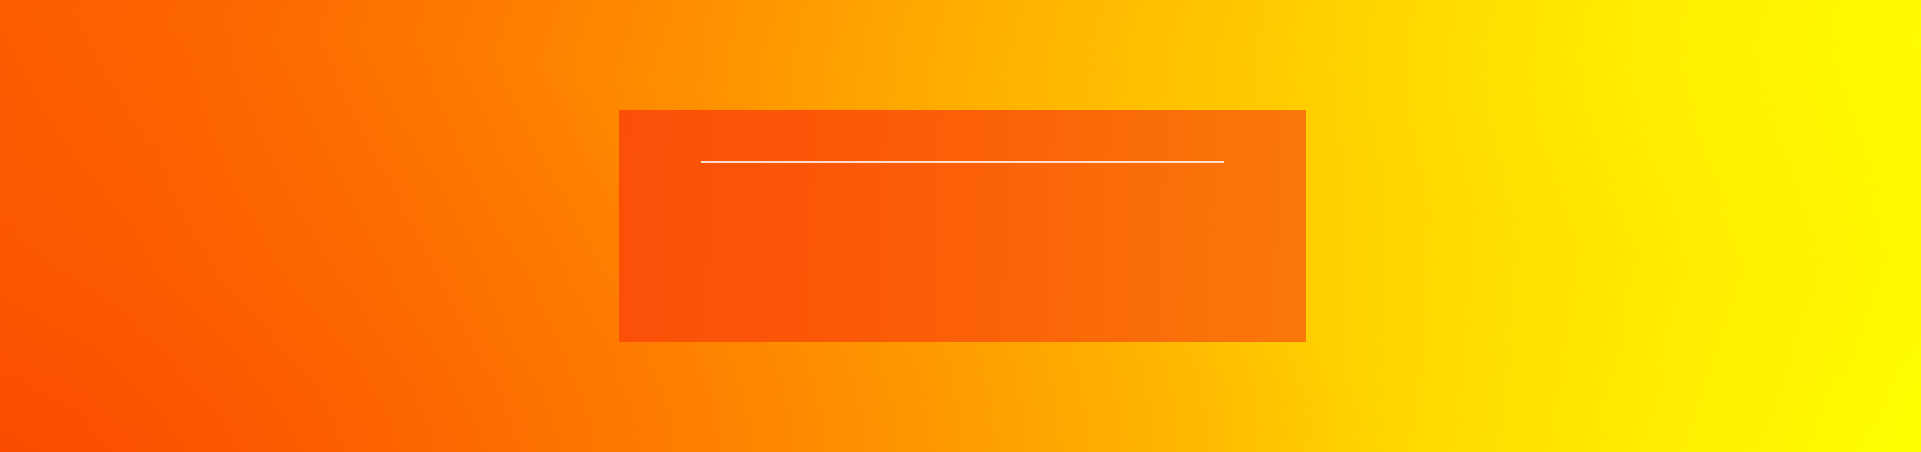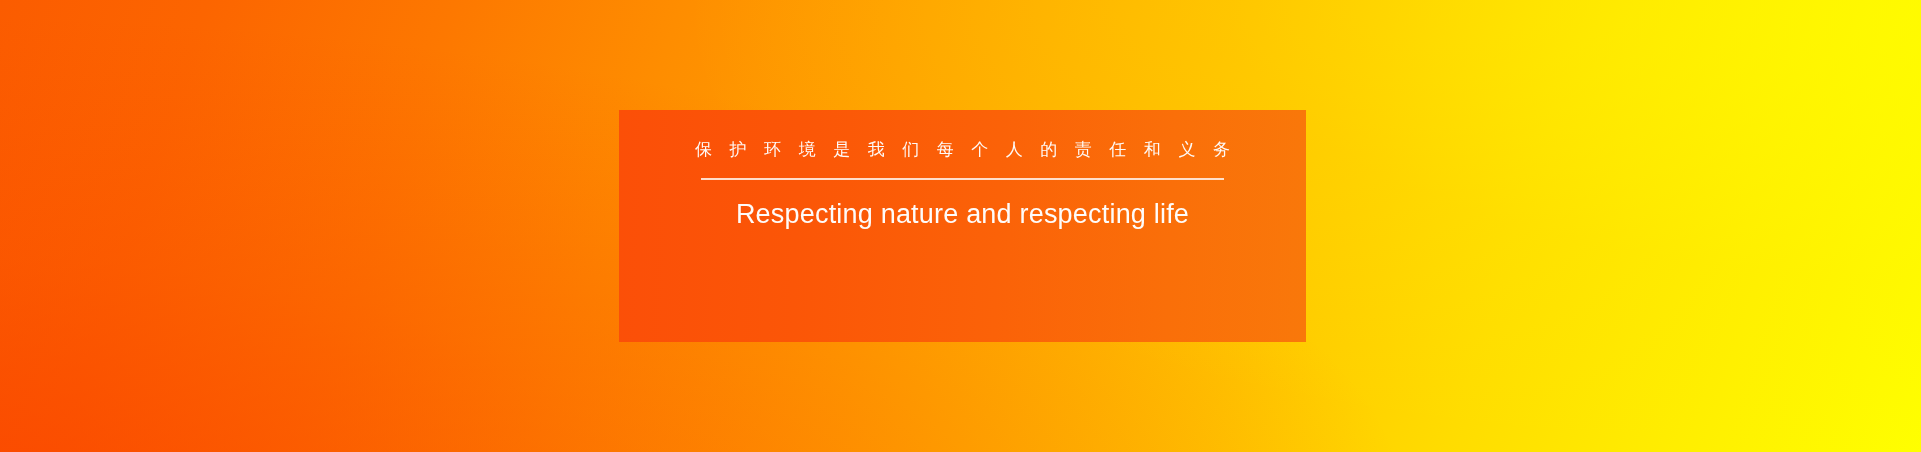--- a/index.html
+++ b/index.html
@@ -104,21 +104,19 @@
 </style>
 </head>
 <body>
 
 <div class="banner-stage">
 
   <div class="banner-glow"></div>
 
   <div class="plaque">
 
-    <div class="eyebrow">保 护 环 境 是 我 们 每 个 人 的 责 任 和 义 务</div>
 
 
     <div class="rule"></div>
 
-    <div class="subline">Respecting nature and respecting life</div>
 
   </div>
 </div>
 
 </body></html>

